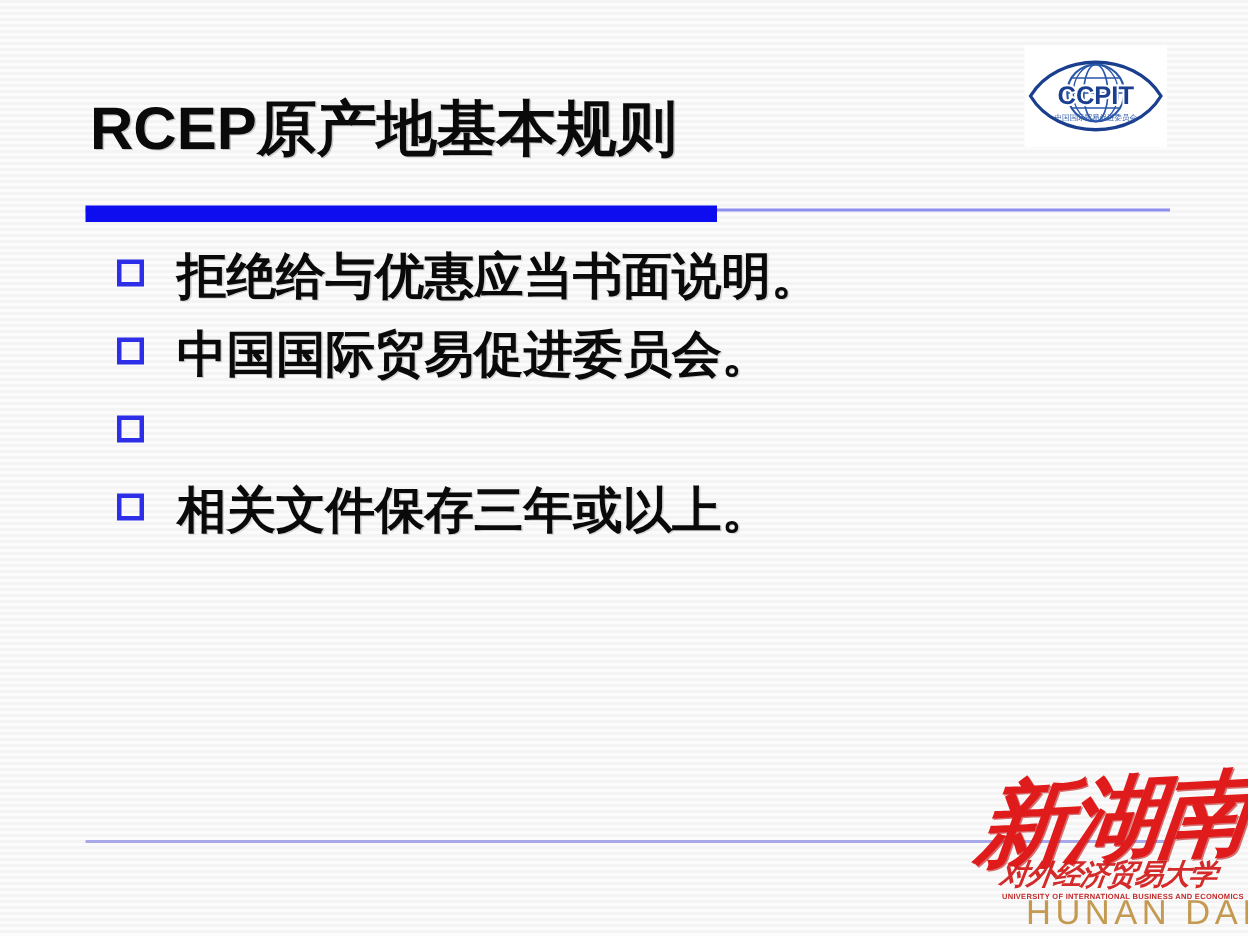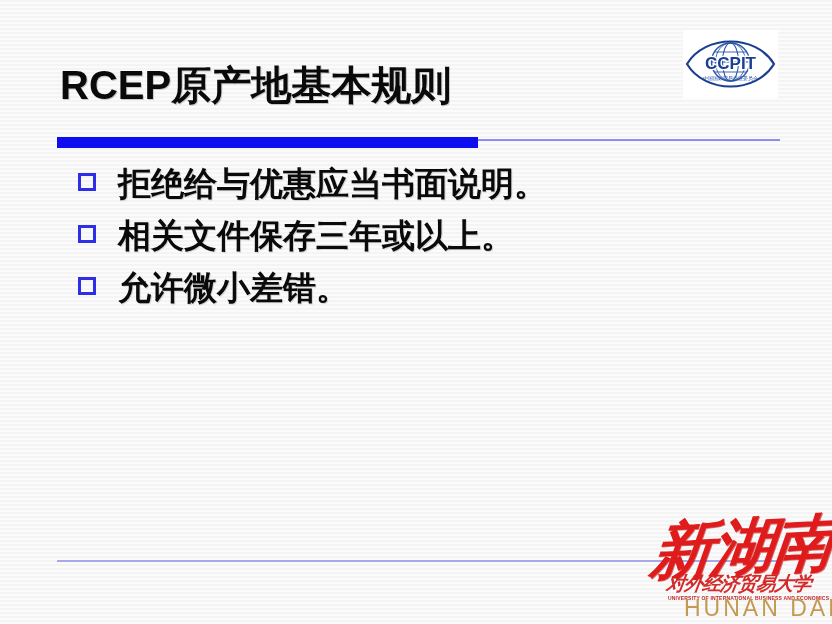--- a/index.html
+++ b/index.html
@@ -194,28 +194,31 @@
   <div id="bullets">
 
     <div class="bullet-row">
       <span class="bullet-marker"></span>
       <span class="bullet-text">拒绝给与优惠应当书面说明。</span>
     </div>
 
 
     <div class="bullet-row">
       <span class="bullet-marker"></span>
+      <span class="bullet-text">中国国际贸易促进委员会。</span>
+    </div>
+
+    <div class="bullet-row">
+      <span class="bullet-marker"></span>
+    </div>
+
+    <div class="bullet-row">
+      <span class="bullet-marker"></span>
       <span class="bullet-text">相关文件保存三年或以上。</span>
     </div>
-
-    <div class="bullet-row">
-      <span class="bullet-marker"></span>
-      <span class="bullet-text">允许微小差错。</span>
-    </div>
-
 
   </div>
 
   <div id="ccpit-logo">
     <svg width="95" height="68" viewBox="0 0 95 68" xmlns="http://www.w3.org/2000/svg">
 
       <path d="M4 34 C 22 4, 73 4, 91 34 C 73 64, 22 64, 4 34 Z" fill="none" stroke="#1b3f8f" stroke-width="2.2"></path>
 
       <circle cx="47.5" cy="32" r="19" fill="none" stroke="#2a56a8" stroke-width="1.4"></circle>
       <ellipse cx="47.5" cy="32" rx="8" ry="19" fill="none" stroke="#2a56a8" stroke-width="1.1"></ellipse>

